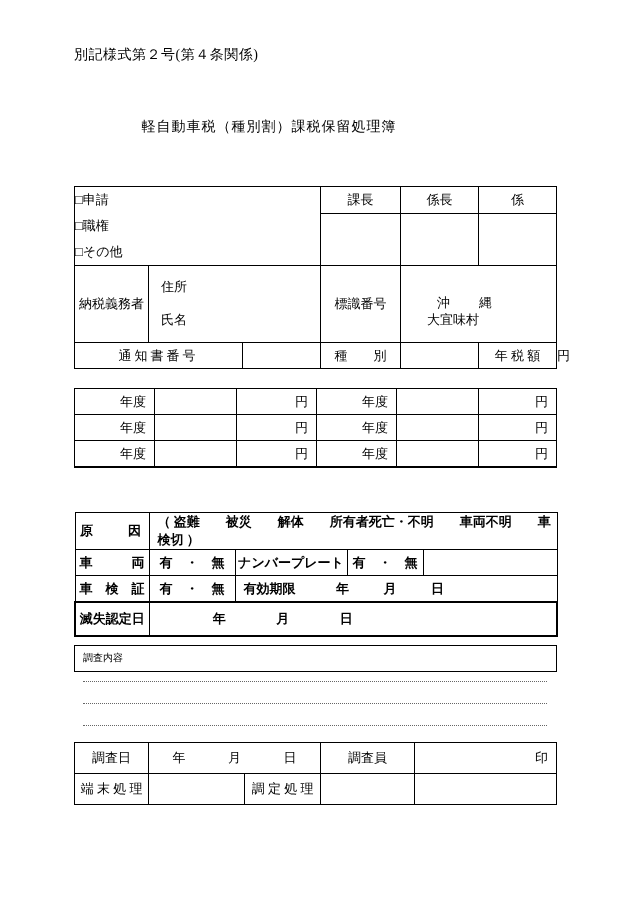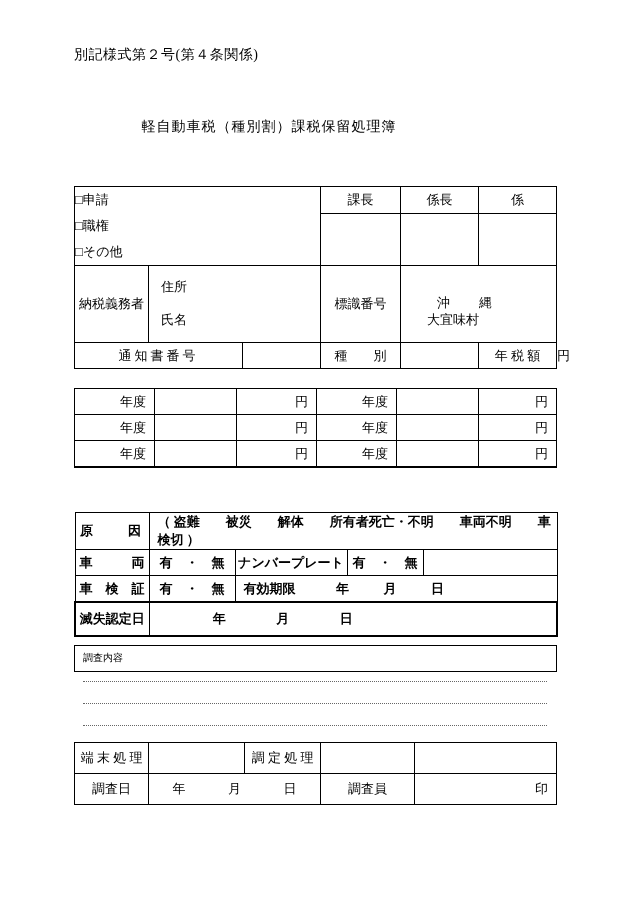--- a/index.html
+++ b/index.html
@@ -306,34 +306,34 @@
   <table class="main" style="top:742px;">
     <colgroup>
       <col style="width:74px">
       <col style="width:96px">
       <col style="width:76px">
       <col style="width:94px">
       <col style="width:142px">
     </colgroup>
     <tbody>
         <tr>
-      <td class="cen" style="height:30px">端 末 処 理</td>
-      <td></td>
-      <td class="cen">調 定 処 理</td>
-      <td></td>
-      <td></td>
-    </tr>
-    <tr>
       <td class="cen" style="height:30px">調査日</td>
       <td class="cen" colspan="2">
         <span>年</span>
         <span style="display:inline-block;width:36px"></span>
         <span>月</span>
         <span style="display:inline-block;width:36px"></span>
         <span>日</span>
       </td>
       <td class="cen">調査員</td>
       <td class="rgt">印</td>
     </tr>
+    <tr>
+      <td class="cen" style="height:30px">端 末 処 理</td>
+      <td></td>
+      <td class="cen">調 定 処 理</td>
+      <td></td>
+      <td></td>
+    </tr>
   </tbody>
     </table>
 
 </div>
 
 </body></html>

